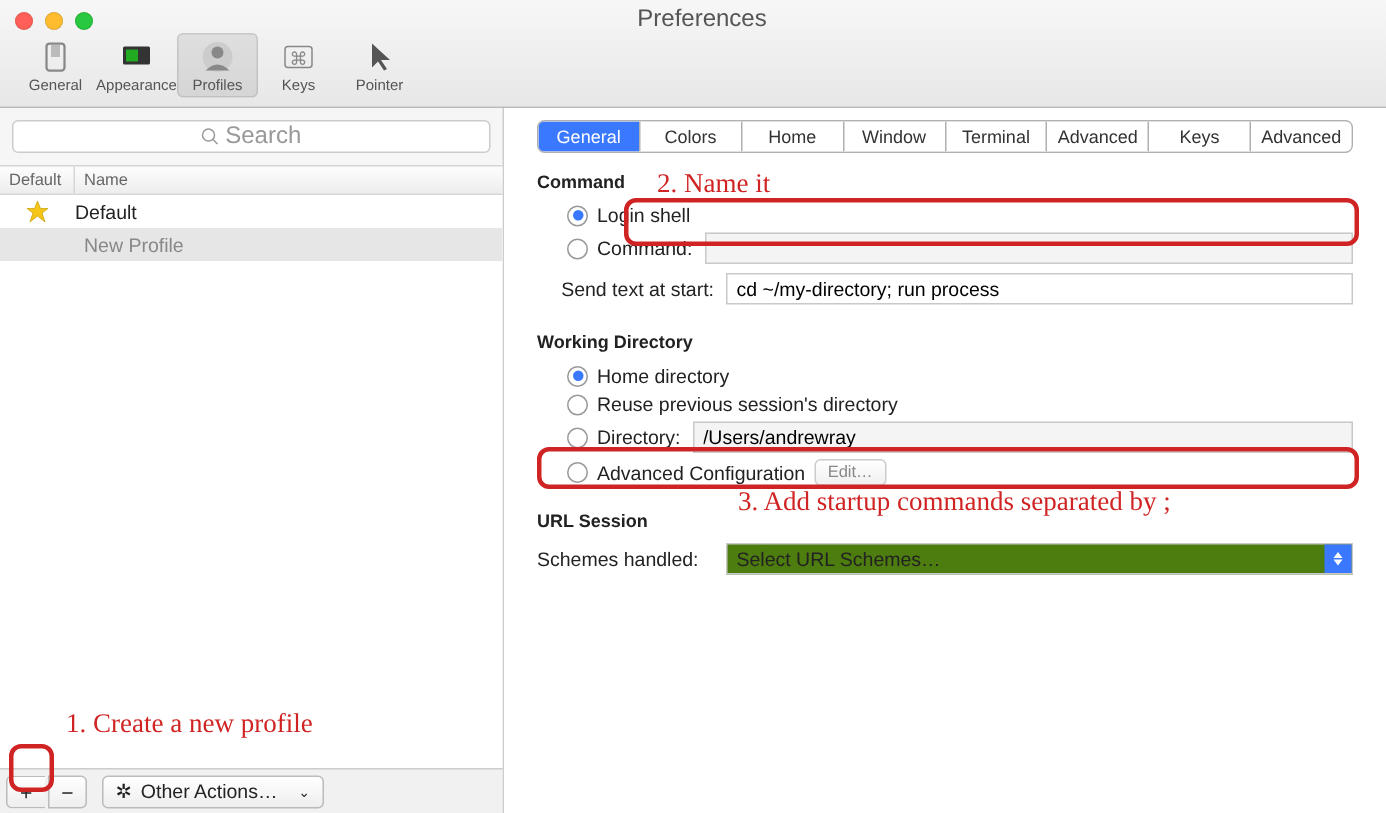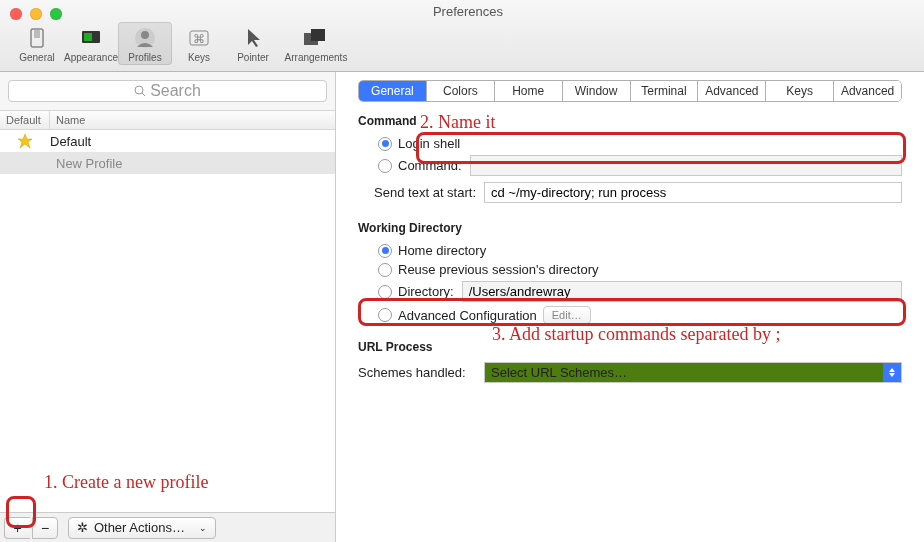--- a/index.html
+++ b/index.html
@@ -21,21 +21,21 @@
   }
   .titlebar {
     height: 72px;
     background: linear-gradient(#f7f7f7, #e7e7e7);
     border-bottom: 1px solid #b8b8b8;
     position: relative;
   }
   .traffic { position: absolute; top: 8px; left: 10px; display: flex; gap: 8px; }
   .traffic .dot { width: 12px; height: 12px; border-radius: 50%; box-shadow: inset 0 0 1px rgba(0,0,0,.4); }
   .dot.red { background:#ff5f57; } .dot.yellow{background:#febc2e;} .dot.green{background:#28c840;}
-  .win-title { position:absolute; top:4px; left:12px; right:0; text-align:center; font-size:13px; color:#555;}
+  .win-title { position:absolute; top:4px; left:12px; right:0; text-align:center; font-size:16px; color:#555;}
   .toolbar { position:absolute; top:22px; left:10px; display:flex; gap:0; }
   .tool {
     width: 54px; display:flex; flex-direction:column; align-items:center;
     font-size:10px; color:#555; padding:2px 0; border-radius:4px;
   }
   .tool.active { background: rgba(0,0,0,.08); box-shadow: inset 0 0 0 1px rgba(0,0,0,.1); }
   .tool .ticon { width:32px; height:28px; display:flex; align-items:center; justify-content:center; }
   .content { flex:1; display:flex; }
   .sidebar {
     width: 340px; border-right:1px solid #ccc;
@@ -174,29 +174,20 @@
         <span>Keys</span>
       </div>
       <div class="tool">
         <div class="ticon">
             <svg width="26" height="26">
               <path d="M8 4 L8 20 L12 16 L16 22 L18 21 L14 15 L20 15 Z" fill="#555"></path>
             </svg>
           </div>
         <span>Pointer</span>
       </div>
-      <div class="tool" style="width:72px">
-        <div class="ticon">
-            <svg width="30" height="26">
-              <rect x="3" y="8" width="14" height="12" fill="#555"></rect>
-              <rect x="10" y="4" width="14" height="12" fill="#333"></rect>
-            </svg>
-          </div>
-        <span>Arrangements</span>
-      </div>
     </div>
   </div>
 
   <div class="content">
 
     <div class="sidebar">
       <div class="search-wrap">
         <div class="search">
           <svg width="12" height="12">
               <circle cx="5" cy="5" r="4" fill="none" stroke="#999"></circle>
@@ -284,34 +275,34 @@
           <input type="text" class="wide" style="background: rgb(244, 244, 244);" value="/Users/andrewray">
         </div>
         <div class="radio-row">
           <div class="radio"></div>
           <span>Advanced Configuration</span>
           <button class="mini-btn">Edit…</button>
         </div>
       </div>
 
       <div class="section">
-        <div class="sec-title">URL Process</div>
+        <div class="sec-title">URL Session</div>
         <div class="form-row">
           <div class="label" style="width:126px; text-align:left; padding-left:0;">Schemes handled:</div>
           <div class="combo wide">
             <span>Select URL Schemes…</span>
             <div class="arrow"></div>
           </div>
         </div>
       </div>
 
     </div>
   </div>
 </div>
 
 <div class="annot" style="left:44px; top:472px;">1. Create a new profile</div>
 <div class="ring-red" style="left:6px; top:496px; width:30px; height:32px;"></div>
 
-<div class="annot" style="left:420px; top:112px;">2. Name it</div>
+<div class="annot" style="left:438px; top:112px;">2. Name it</div>
 <div class="ring-red" style="left:416px; top:132px; width:490px; height:32px;"></div>
 
 <div class="annot" style="left:492px; top:324px;">3. Add startup commands separated by ;</div>
 <div class="ring-red" style="left:358px; top:298px; width:548px; height:28px;"></div>
 
 </body></html>

